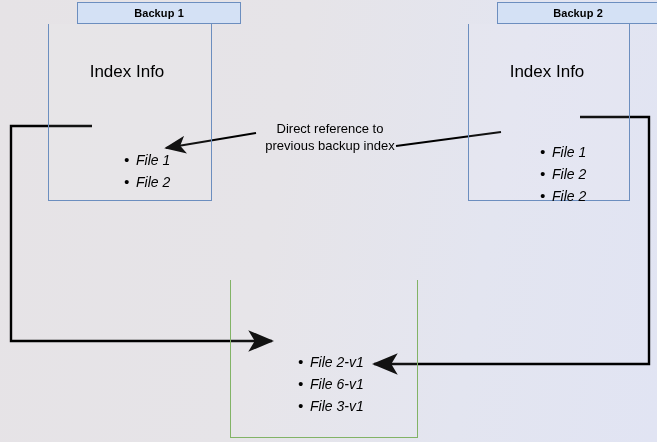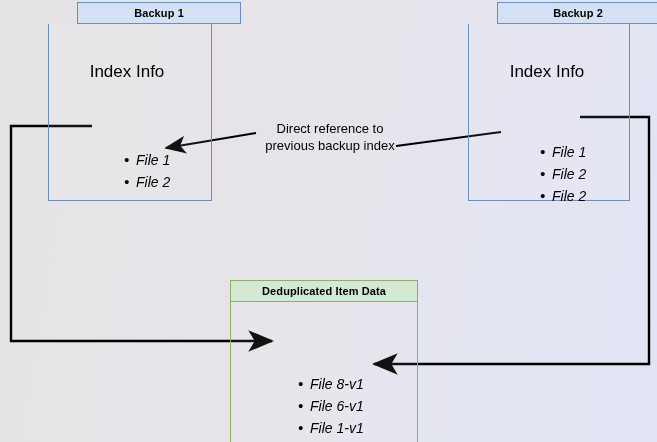--- a/index.html
+++ b/index.html
@@ -178,26 +178,25 @@
       <div class="index-title">Index Info</div>
       <ul class="file-list">
         <li><span>File 1</span></li>
         <li><span>File 2</span></li>
         <li><span>File 2</span></li>
       </ul>
     </div>
   </div>
 
   <div class="node green" id="dedup">
-    <div class="node-header">Deduplicated Item Data</div>
     <div class="node-body">
       <ul class="file-list">
-        <li><span>File 8-v1</span></li>
+        <li><span>File 2-v1</span></li>
         <li><span>File 6-v1</span></li>
-        <li><span>File 1-v1</span></li>
+        <li><span>File 3-v1</span></li>
       </ul>
     </div>
   </div>
 
   <div id="caption">
     <span class="cap-line">Direct reference to</span>
     <span class="cap-line">previous backup index</span>
   </div>
 
 </div>

